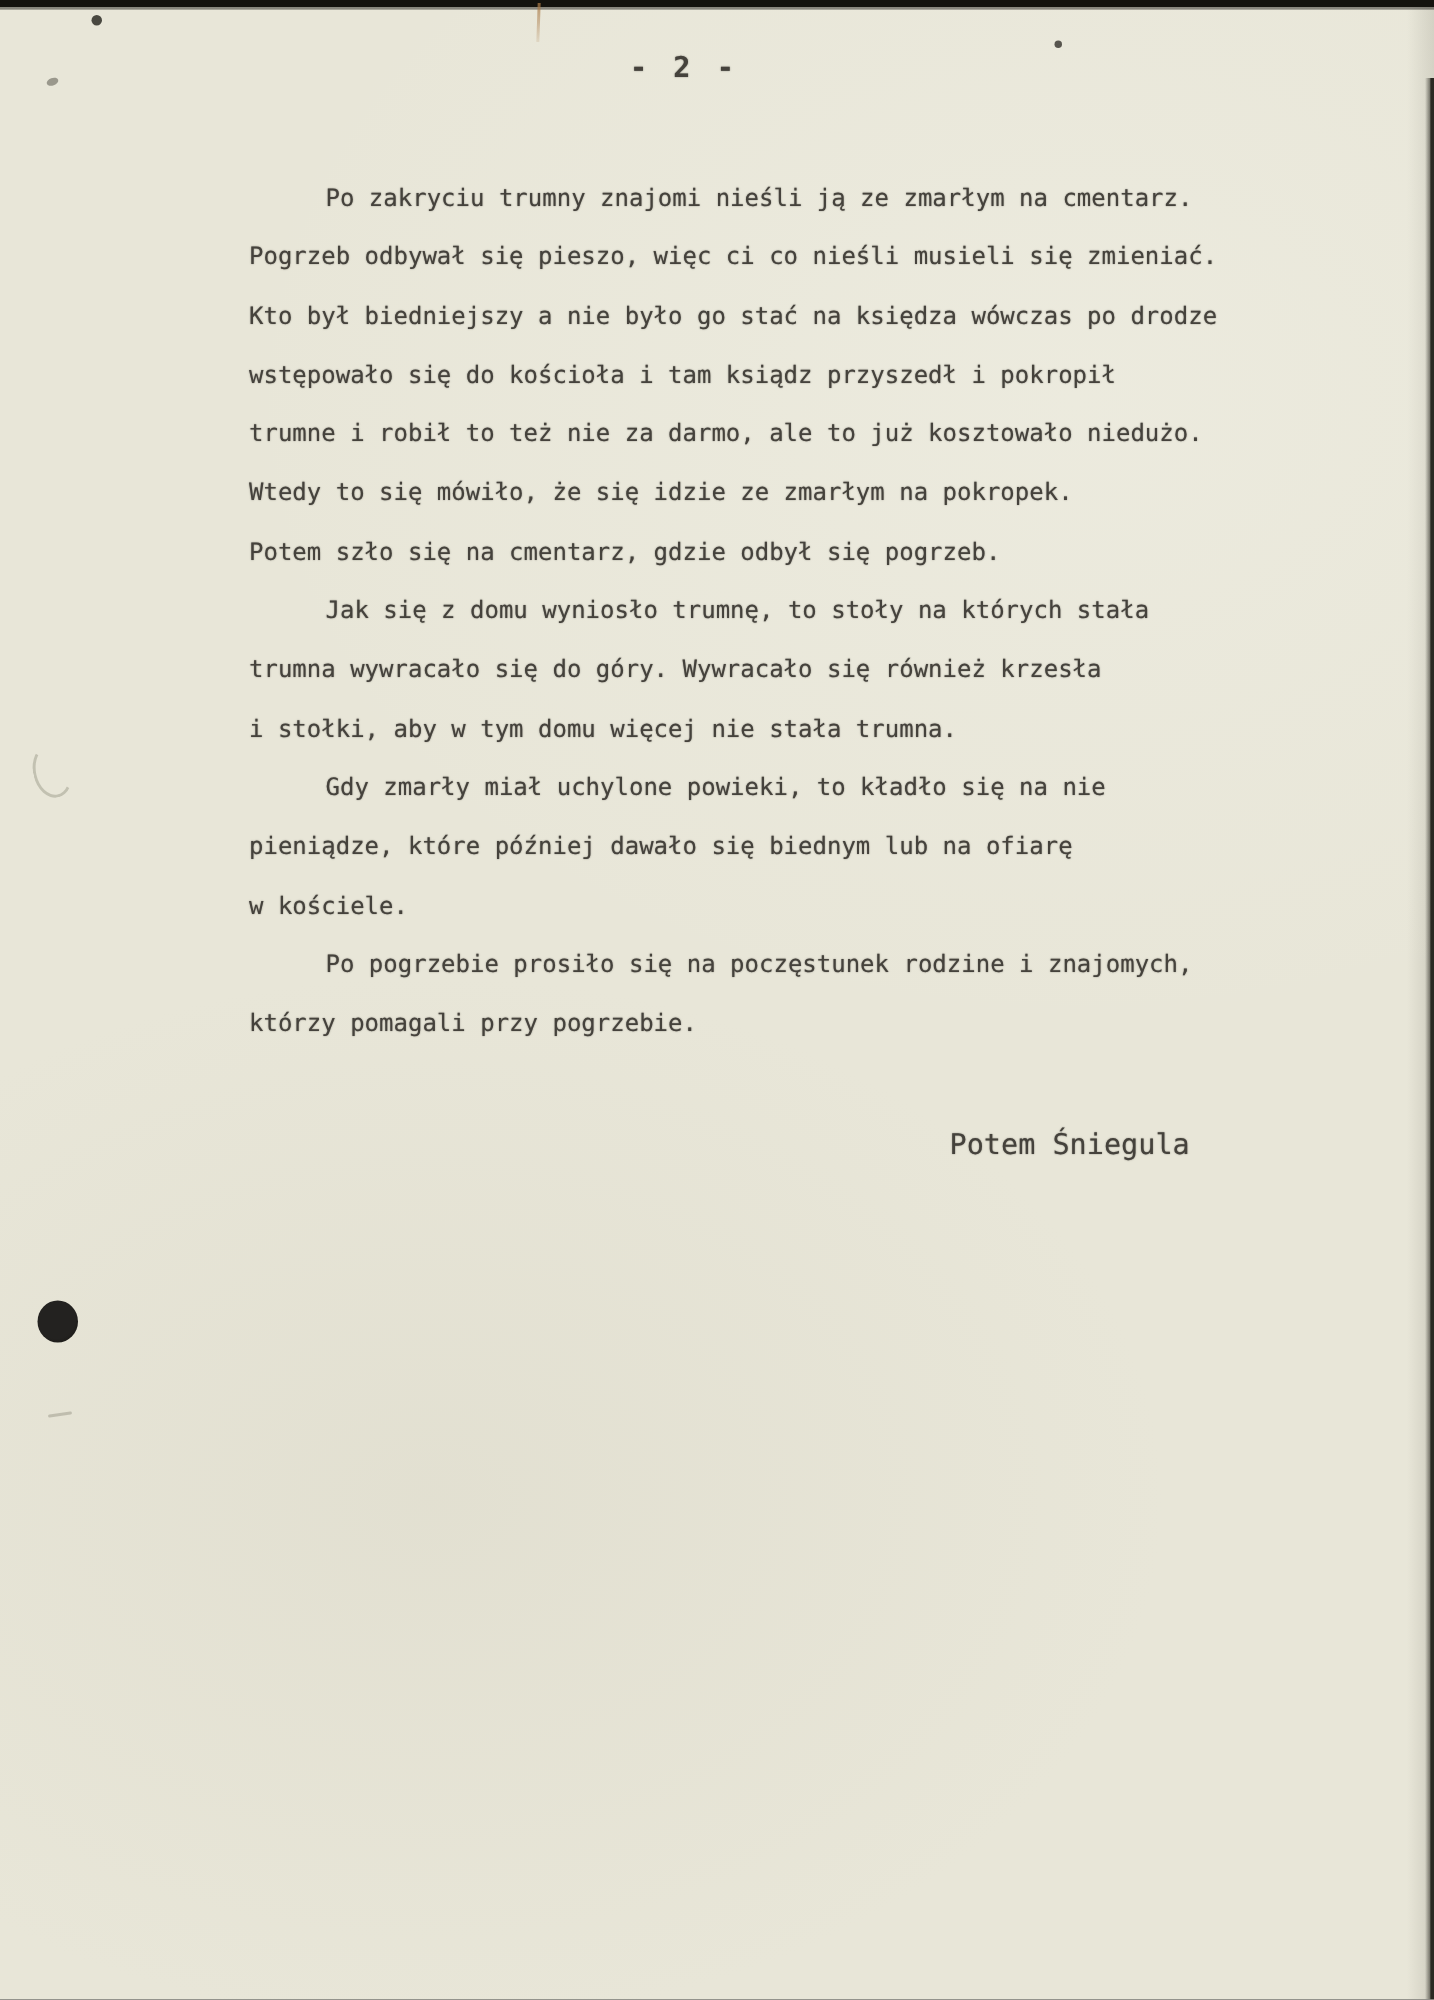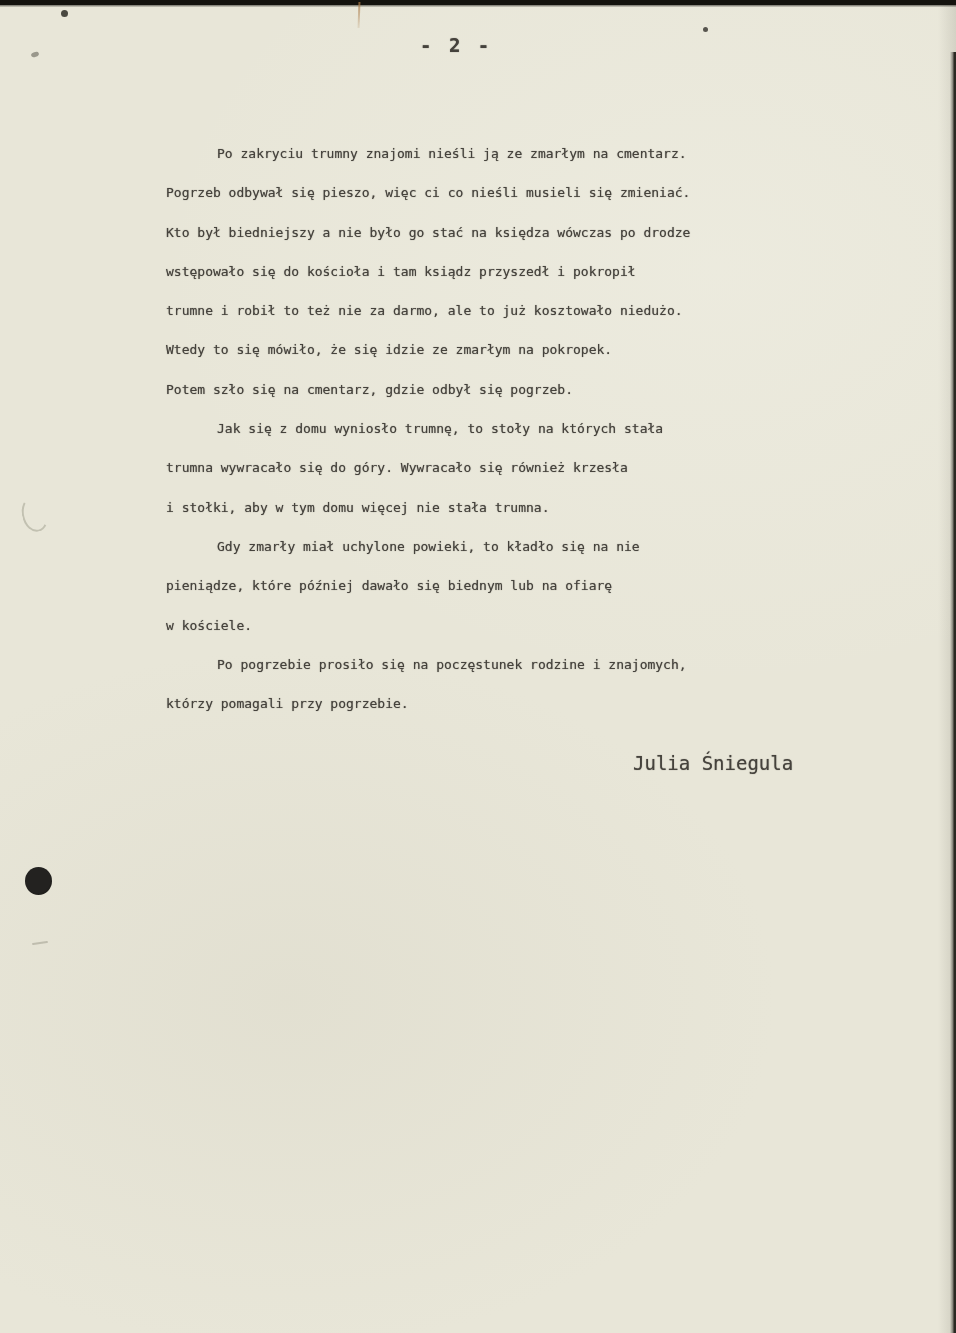--- a/index.html
+++ b/index.html
@@ -53,24 +53,23 @@
   }
 
   
   .page-number {
     position: absolute; left: 420px; top: 34px;
     font-size: 19px; font-weight: bold; letter-spacing: 3px;
     text-shadow: 0 0 1px rgba(60,57,50,0.7);
   }
   .text-block {
     position: absolute; left: 166px; top: 112px; width: 786px;
-    font-size: 13px; line-height: 39.3px;
+    font-size: 16px; line-height: 39.3px;
     white-space: pre;
     text-shadow: 0 0 1px rgba(62,59,52,0.65);
-    margin-top: 22px;
   }
   .text-block .line.indent { padding-left: 51px; }
   .signature {
     position: absolute; left: 633px; top: 752px;
     font-size: 19px;
     text-shadow: 0 0 1px rgba(62,59,52,0.65);
   }
 </style>
 </head>
 <body>
@@ -84,15 +83,15 @@
   <div class="speck-b"></div>
   <div class="speck-c"></div>
   <div class="fiber-red"></div>
   <div class="paren-mark"></div>
   <div class="scratch"></div>
 
   <div class="page-number">- 2 -</div>
 
   <div class="text-block"><div class="line indent">Po zakryciu trumny znajomi nieśli ją ze zmarłym na cmentarz.</div><div class="line">Pogrzeb odbywał się pieszo, więc ci co nieśli musieli się zmieniać.</div><div class="line">Kto był biedniejszy a nie było go stać na księdza wówczas po drodze</div><div class="line">wstępowało się do kościoła i tam ksiądz przyszedł i pokropił</div><div class="line">trumne i robił to też nie za darmo, ale to już kosztowało niedużo.</div><div class="line">Wtedy to się mówiło, że się idzie ze zmarłym na pokropek.</div><div class="line">Potem szło się na cmentarz, gdzie odbył się pogrzeb.</div><div class="line indent">Jak się z domu wyniosło trumnę, to stoły na których stała</div><div class="line">trumna wywracało się do góry. Wywracało się również krzesła</div><div class="line">i stołki, aby w tym domu więcej nie stała trumna.</div><div class="line indent">Gdy zmarły miał uchylone powieki, to kładło się na nie</div><div class="line">pieniądze, które później dawało się biednym lub na ofiarę</div><div class="line">w kościele.</div><div class="line indent">Po pogrzebie prosiło się na poczęstunek rodzine i znajomych,</div><div class="line">którzy pomagali przy pogrzebie.</div></div>
 
-  <div class="signature">Julia Śniegula</div>
+  <div class="signature">Potem Śniegula</div>
 
 </div>
 
 </body></html>

